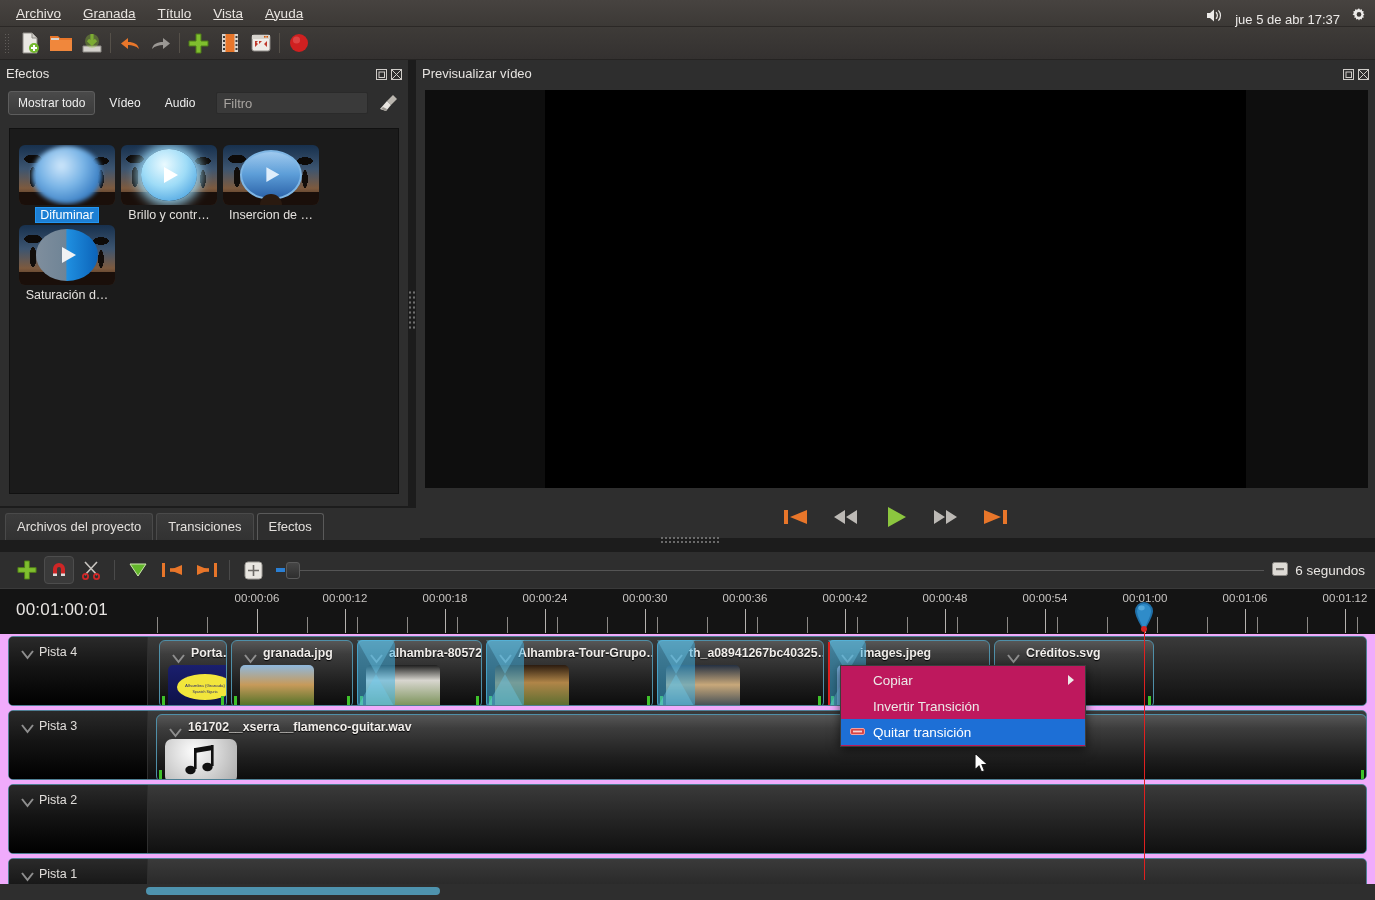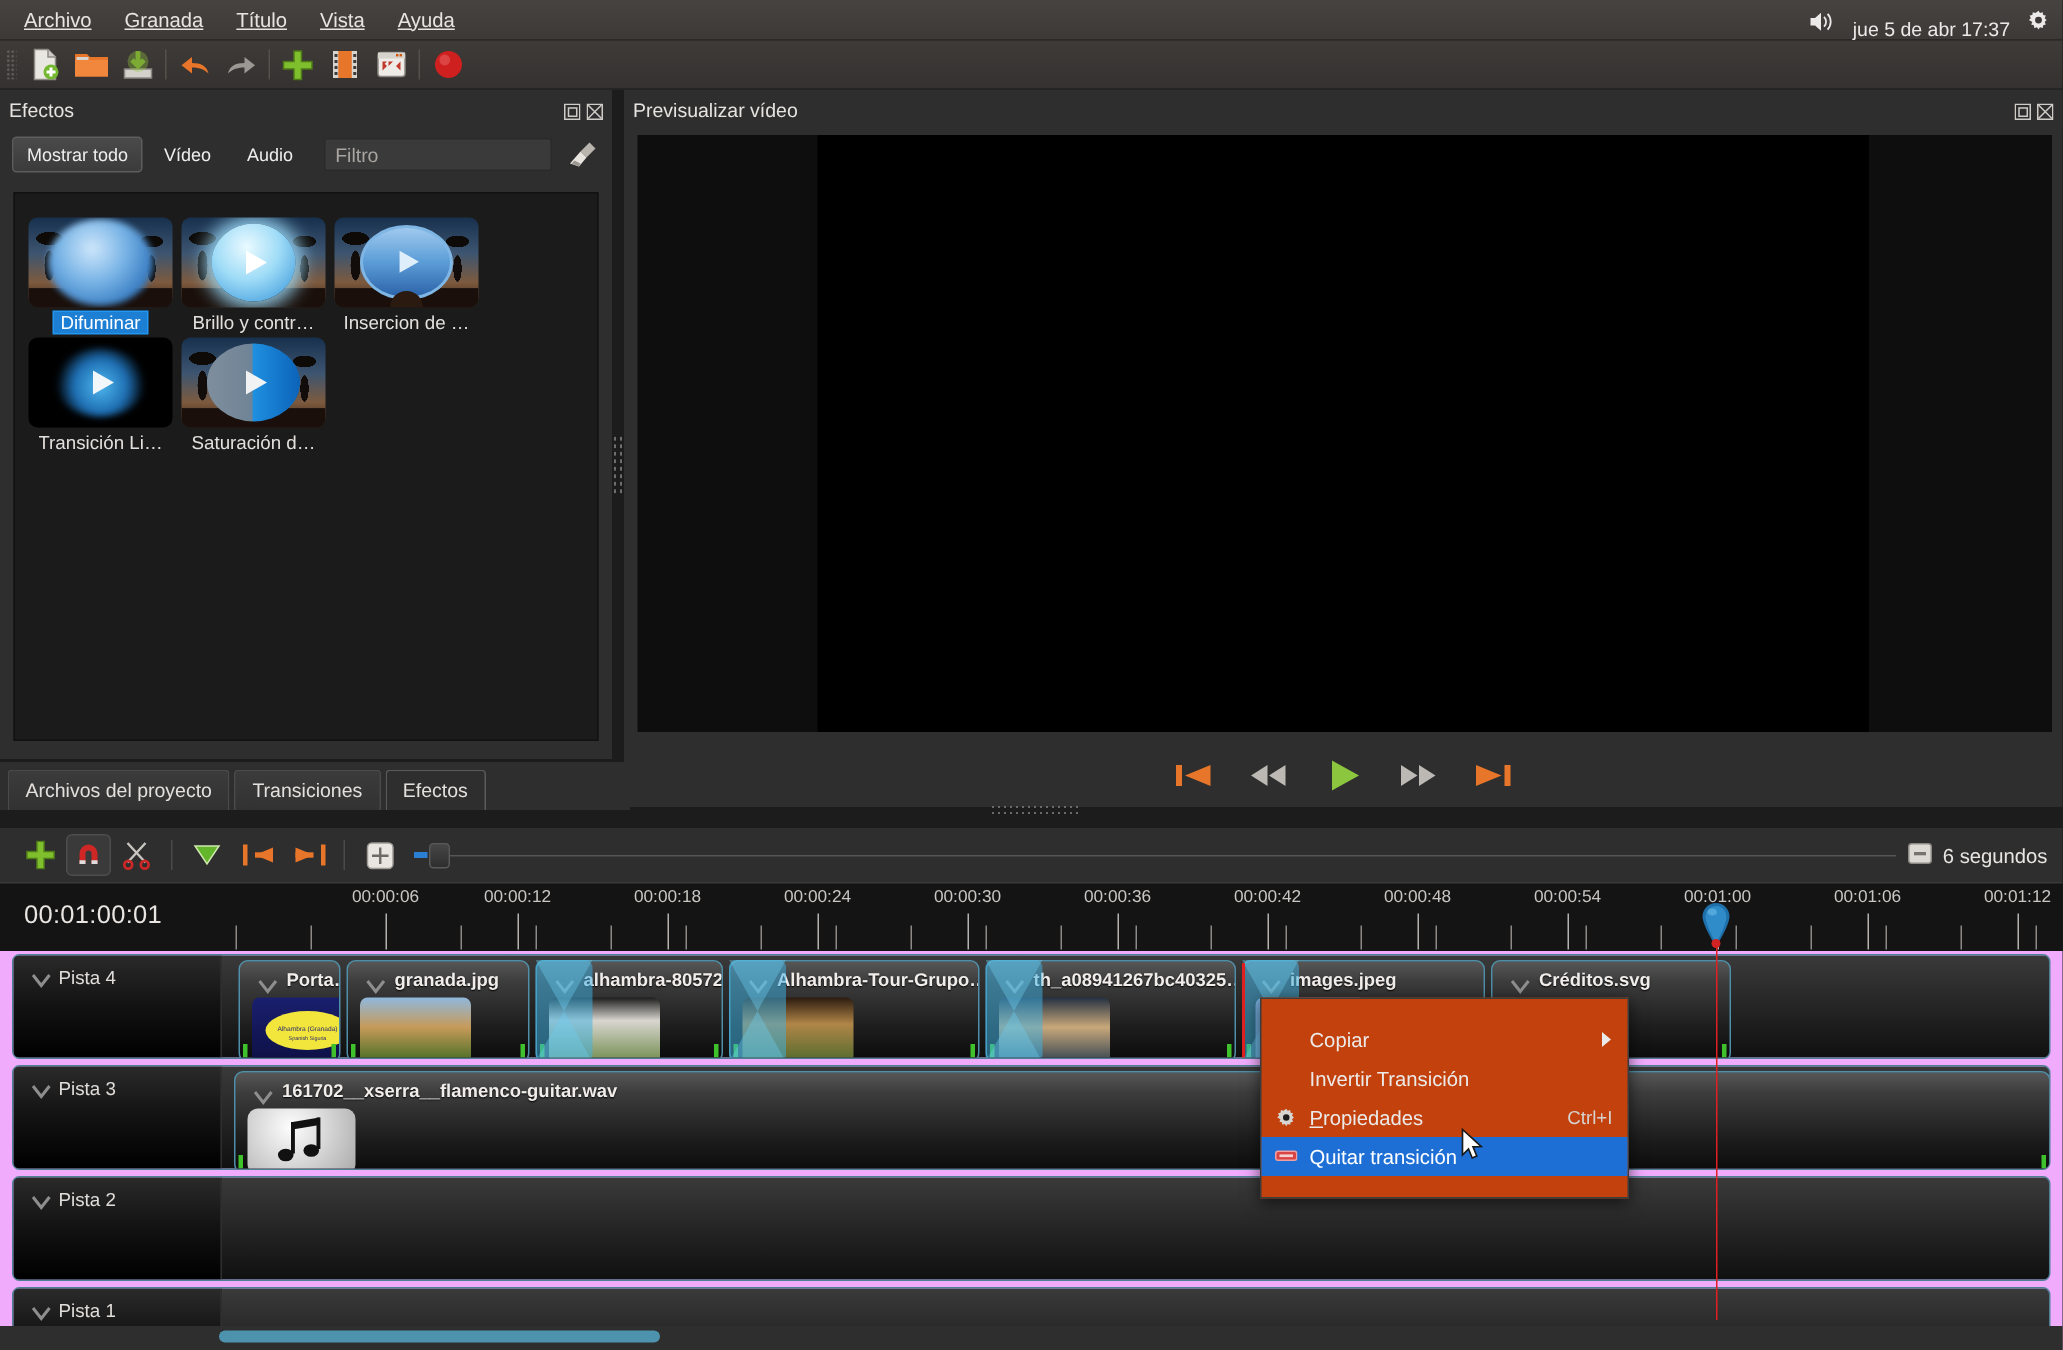--- a/index.html
+++ b/index.html
@@ -274,22 +274,22 @@
     position: absolute; left: 0; top: 884px; width: 1375px; height: 16px;
     background: #2e2e2e;
   }
   #hscroll-thumb {
     position: absolute; left: 146px; top: 3px; width: 294px; height: 8px;
     background: #4e93ae; border-radius: 5px;
   }
   
   #ctxmenu {
     position: absolute; left: 840px; top: 665px; width: 246px;
-    background: #c2410c; border: 1px solid #3c3c3c; z-index: 100;
-    padding: 14px 0;
+    background: #be185d; border: 1px solid #3c3c3c; z-index: 100;
+    padding: 1px 0;
     box-shadow: 0 3px 10px rgba(0,0,0,.6);
   }
   .ctx-item {
     height: 26px; display: flex; align-items: center;
     font-size: 13.5px; color: #eceae8; padding: 0 10px 0 8px; cursor: default;
   }
   .ctx-item.sel { background: #1d6fd6; color: #fff; }
   .ctx-icon { width: 17px; height: 17px; margin-right: 7px; display:flex; align-items:center; justify-content:center; flex:0 0 17px;}
   .ctx-label { flex: 1; white-space: nowrap; }
   .ctx-accel { font-size: 12.5px; color: #d6d3d0; margin-left: 12px; }
@@ -455,29 +455,20 @@
       <div class="eff-cell">
         <div class="eff-thumb">
           <div class="palm"></div>
           <div class="glyph-circle" style="width:62px;height:50px;background:linear-gradient(180deg,#9fc9ee 0%,#5d9ed8 48%,#2b62a8 100%);border:2px solid #7fb6e4;"></div>
           <svg style="position:absolute;left:50%;top:50%;transform:translate(-50%,-52%)" width="24" height="24" viewBox="0 0 26 26">
             <path d="M8 5v16l14-8z" fill="#dfeefb"></path>
           </svg>
           <div style="position:absolute;left:50%;bottom:0;transform:translateX(-50%);width:22px;height:11px;border-radius:11px 11px 0 0;background:#2a1a10"></div>
         </div>
         <div class="eff-label">Insercion de …</div>
-      </div>
-      <div class="eff-cell">
-        <div class="eff-thumb" style="background:#000">
-          <div class="glyph-circle" style="width:60px;height:46px;background:radial-gradient(circle at 50% 55%,#4fb8ee 0%,#1e6fb4 45%,rgba(12,30,60,0) 75%);filter:blur(2px);"></div>
-          <svg style="position:absolute;left:50%;top:50%;transform:translate(-50%,-50%)" width="26" height="26" viewBox="0 0 26 26">
-            <path d="M8 5v16l14-8z" fill="#f2f7fb"></path>
-          </svg>
-        </div>
-        <div class="eff-label">Transición Li…</div>
       </div>
       <div class="eff-cell">
         <div class="eff-thumb">
           <div class="palm"></div>
           <div class="glyph-circle" style="width:62px;height:52px;background:linear-gradient(90deg,#7f8e9d 0%,#6f8496 48%,#1f8fe0 50%,#0c63b8 100%);"></div>
           <svg style="position:absolute;left:50%;top:50%;transform:translate(-50%,-50%)" width="26" height="26" viewBox="0 0 26 26">
             <path d="M8 5v16l14-8z" fill="#f0f2f4"></path>
           </svg>
         </div>
         <div class="eff-label">Saturación d…</div>
@@ -806,30 +797,20 @@
     <span class="ctx-arrow">
       <svg width="8" height="10" viewBox="0 0 8 10">
           <path d="M1 0l6 5-6 5z" fill="#eceae8"></path>
         </svg>
     </span>
   </div>
   <div class="ctx-item">
     <span class="ctx-icon"></span>
     <span class="ctx-label">Invertir Transición</span>
   </div>
-  <div class="ctx-item">
-    <span class="ctx-icon">
-      <svg width="15" height="15" viewBox="0 0 16 16">
-          <path d="M8 1.2l1 1.5 1.8-.5.3 1.8 1.8.4-.8 1.7 1.3 1.3-1.3 1.3.8 1.7-1.8.4-.3 1.8-1.8-.5-1 1.5-1-1.5-1.8.5-.3-1.8-1.8-.4.8-1.7L1.6 7.4 2.9 6.1l-.8-1.7 1.8-.4.3-1.8 1.8.5z" fill="#d8d5d1"></path>
-          <circle cx="8" cy="7.4" r="2.3" fill="#1d1d1d"></circle>
-        </svg>
-    </span>
-    <span class="ctx-label ctx-underline-first"><u>P</u><span>ropiedades</span></span>
-    <span class="ctx-accel">Ctrl+I</span>
-  </div>
   <div class="ctx-item sel">
     <span class="ctx-icon">
       <svg width="15" height="12" viewBox="0 0 15 12">
           <rect x="0.5" y="2.5" width="14" height="6" rx="1.5" fill="#d94545" stroke="#f0a0a0"></rect>
           <rect x="3" y="4.6" width="9" height="1.8" fill="#fff" opacity=".75"></rect>
         </svg>
     </span>
     <span class="ctx-label">Quitar transición</span>
   </div>
 </div>

